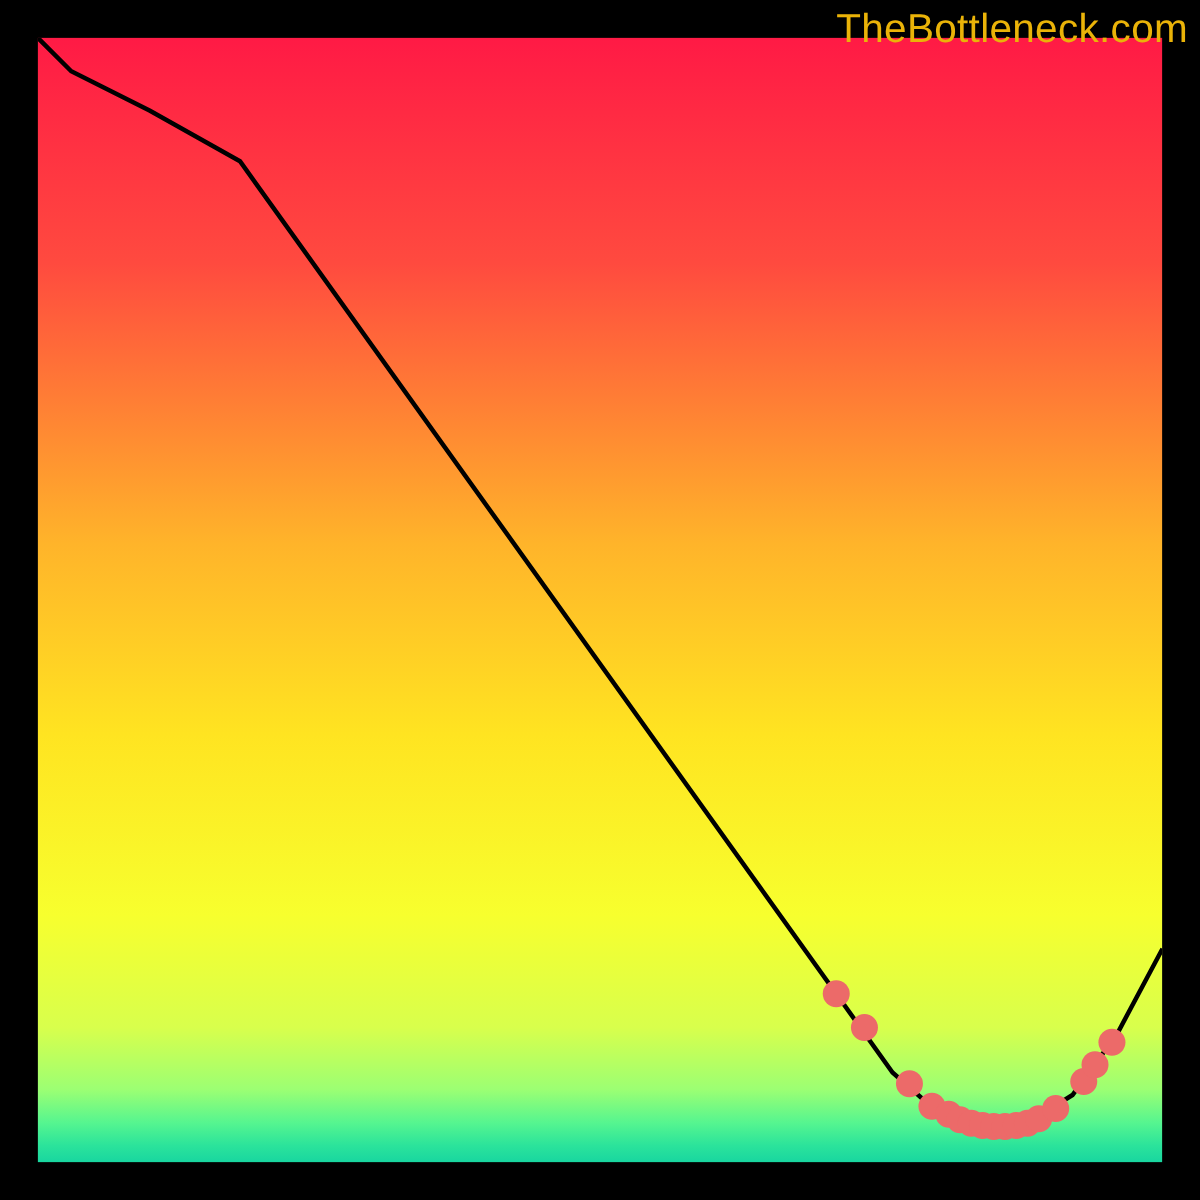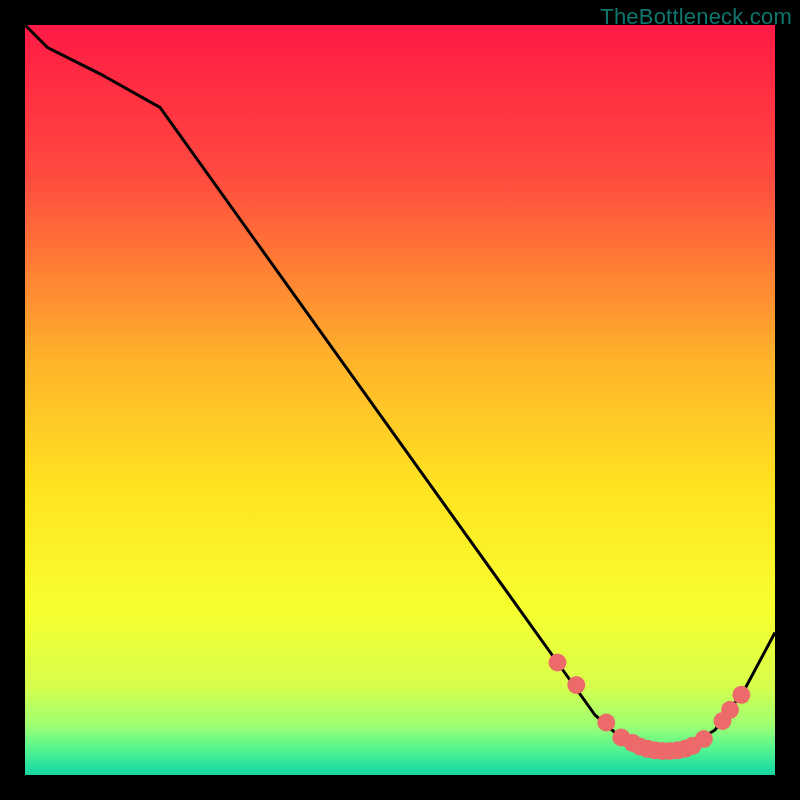--- a/index.html
+++ b/index.html
@@ -23,22 +23,22 @@
     left: 25px;
     top: 25px;
     width: 750px;
     height: 750px;
     overflow: hidden;
   }
   .watermark {
     position: absolute;
     top: 4px;
     right: 8px;
-    color: #0f766e;
-    font-size: 22px;
+    color: #eab308;
+    font-size: 27px;
     font-weight: 500;
     font-family: Arial, sans-serif;
     letter-spacing: 0.2px;
     z-index: 5;
   }
   svg {
     display: block;
   }
 </style>
 </head>

